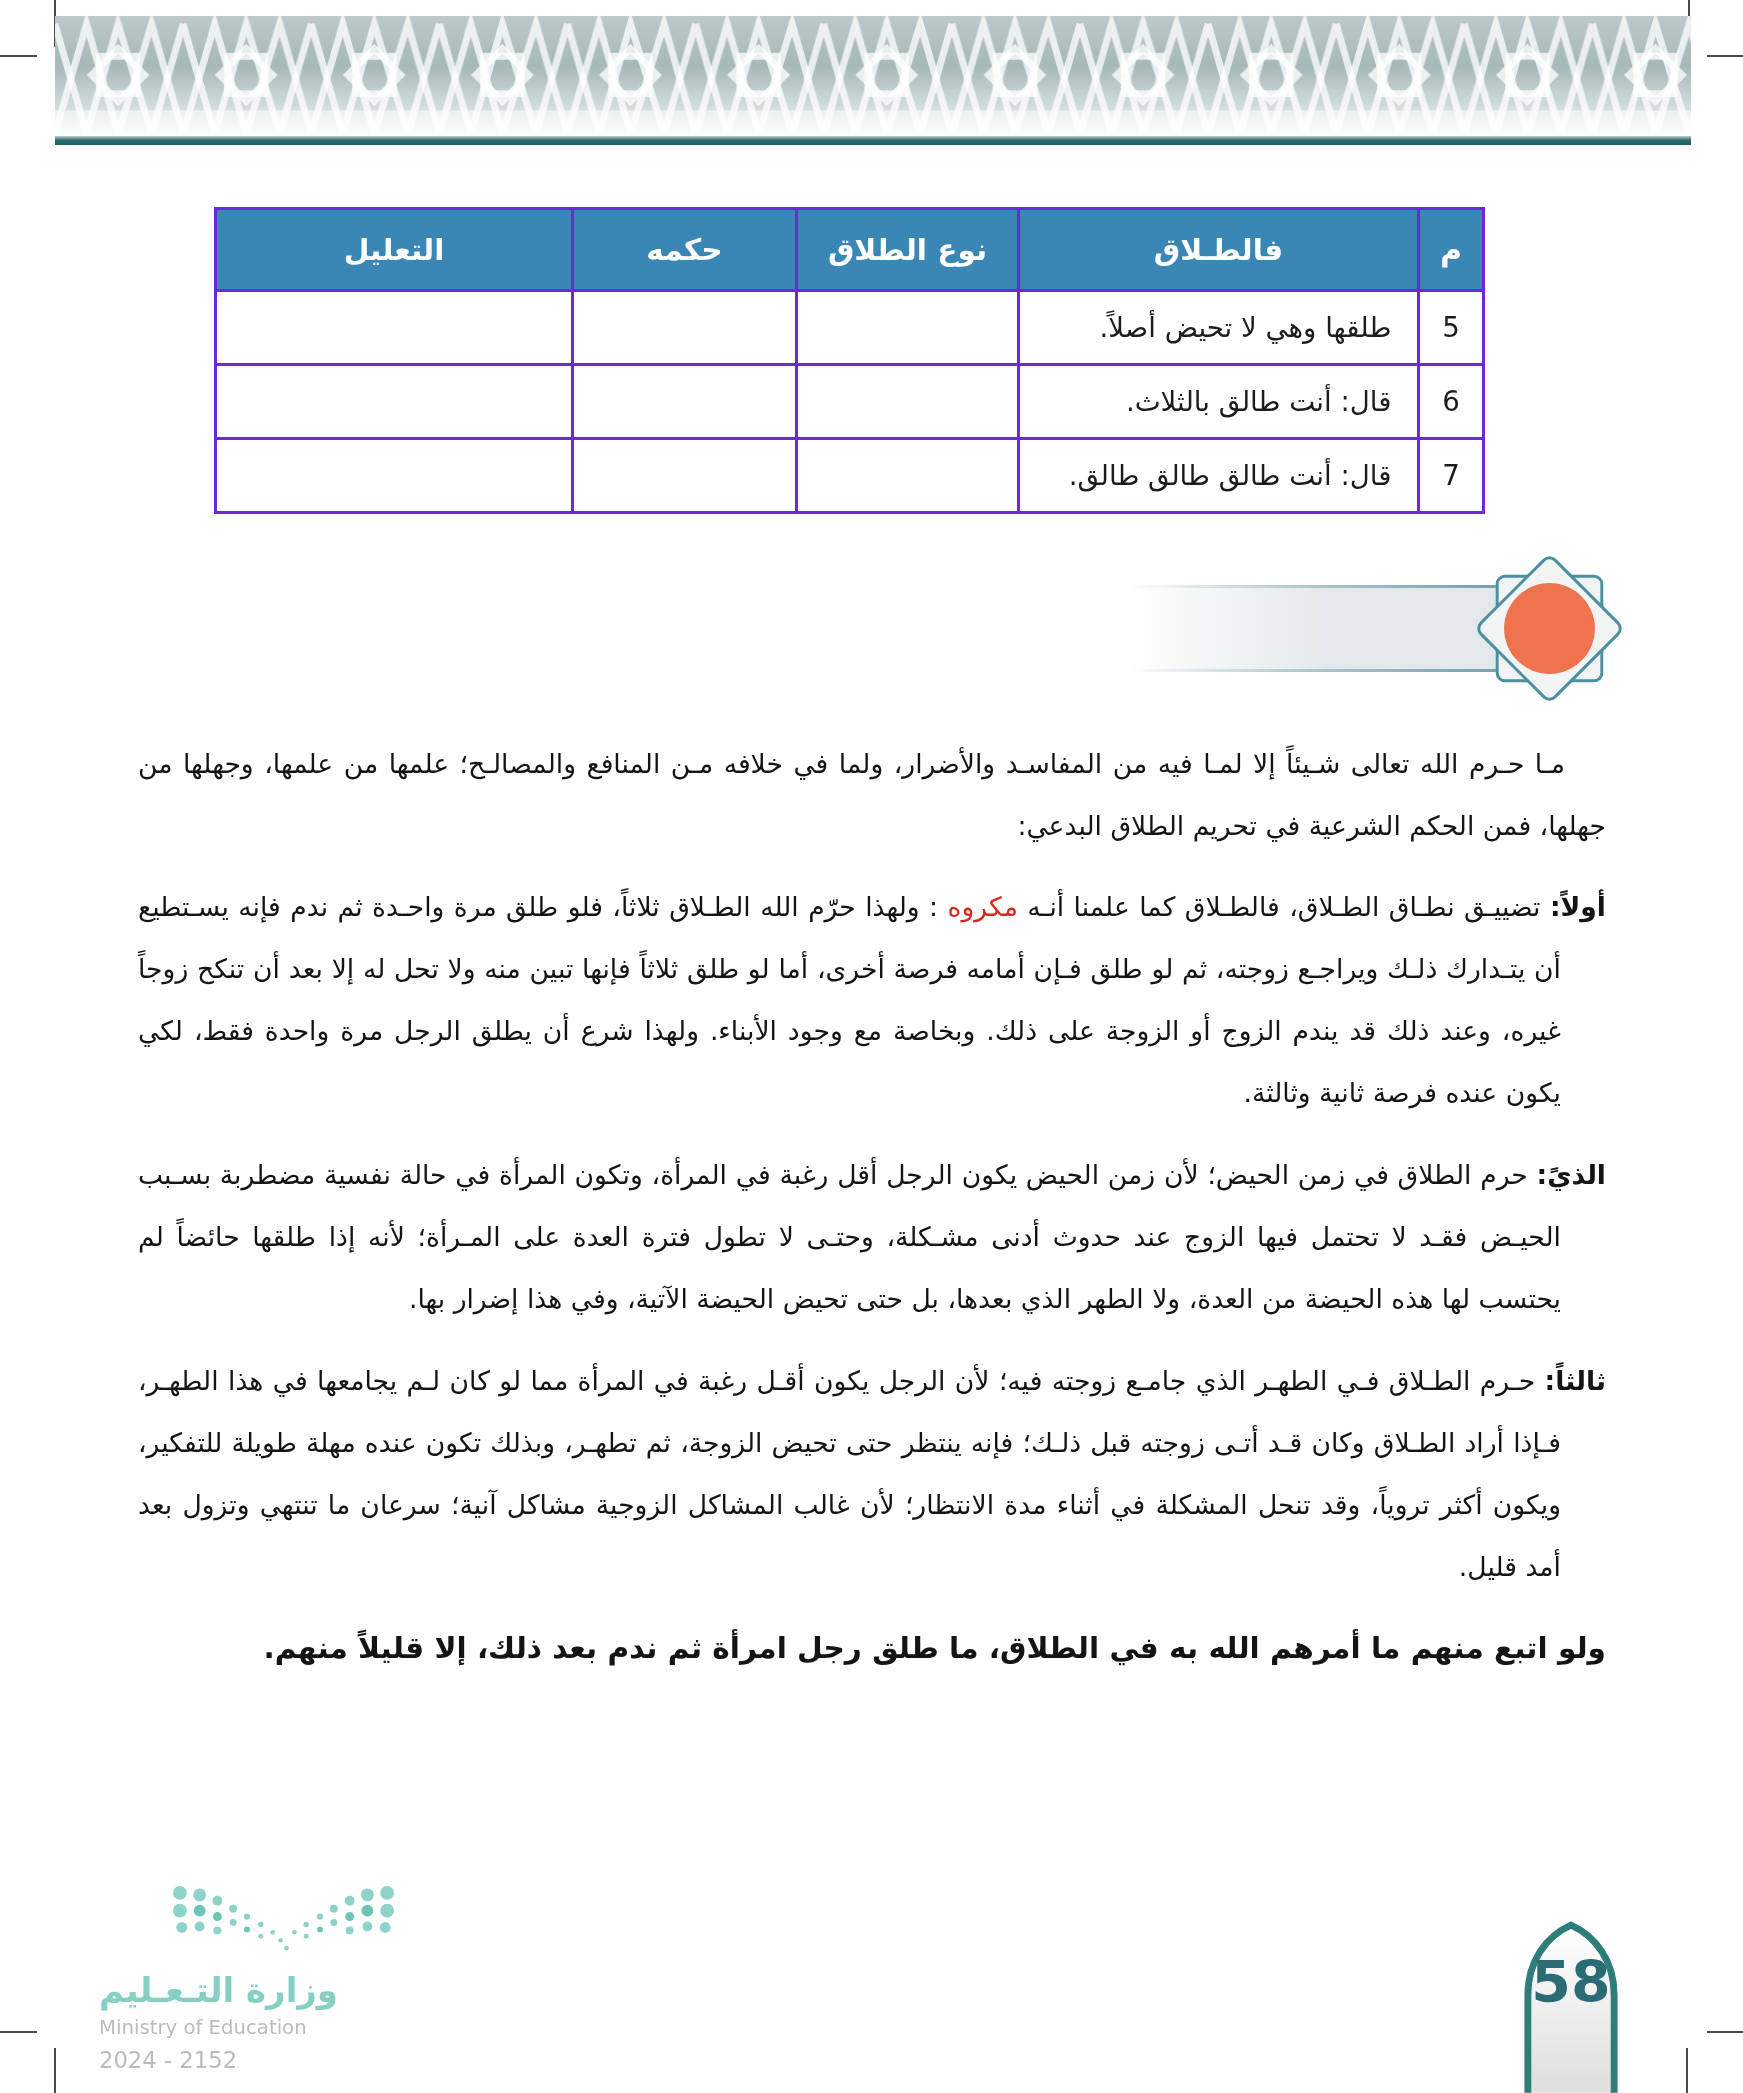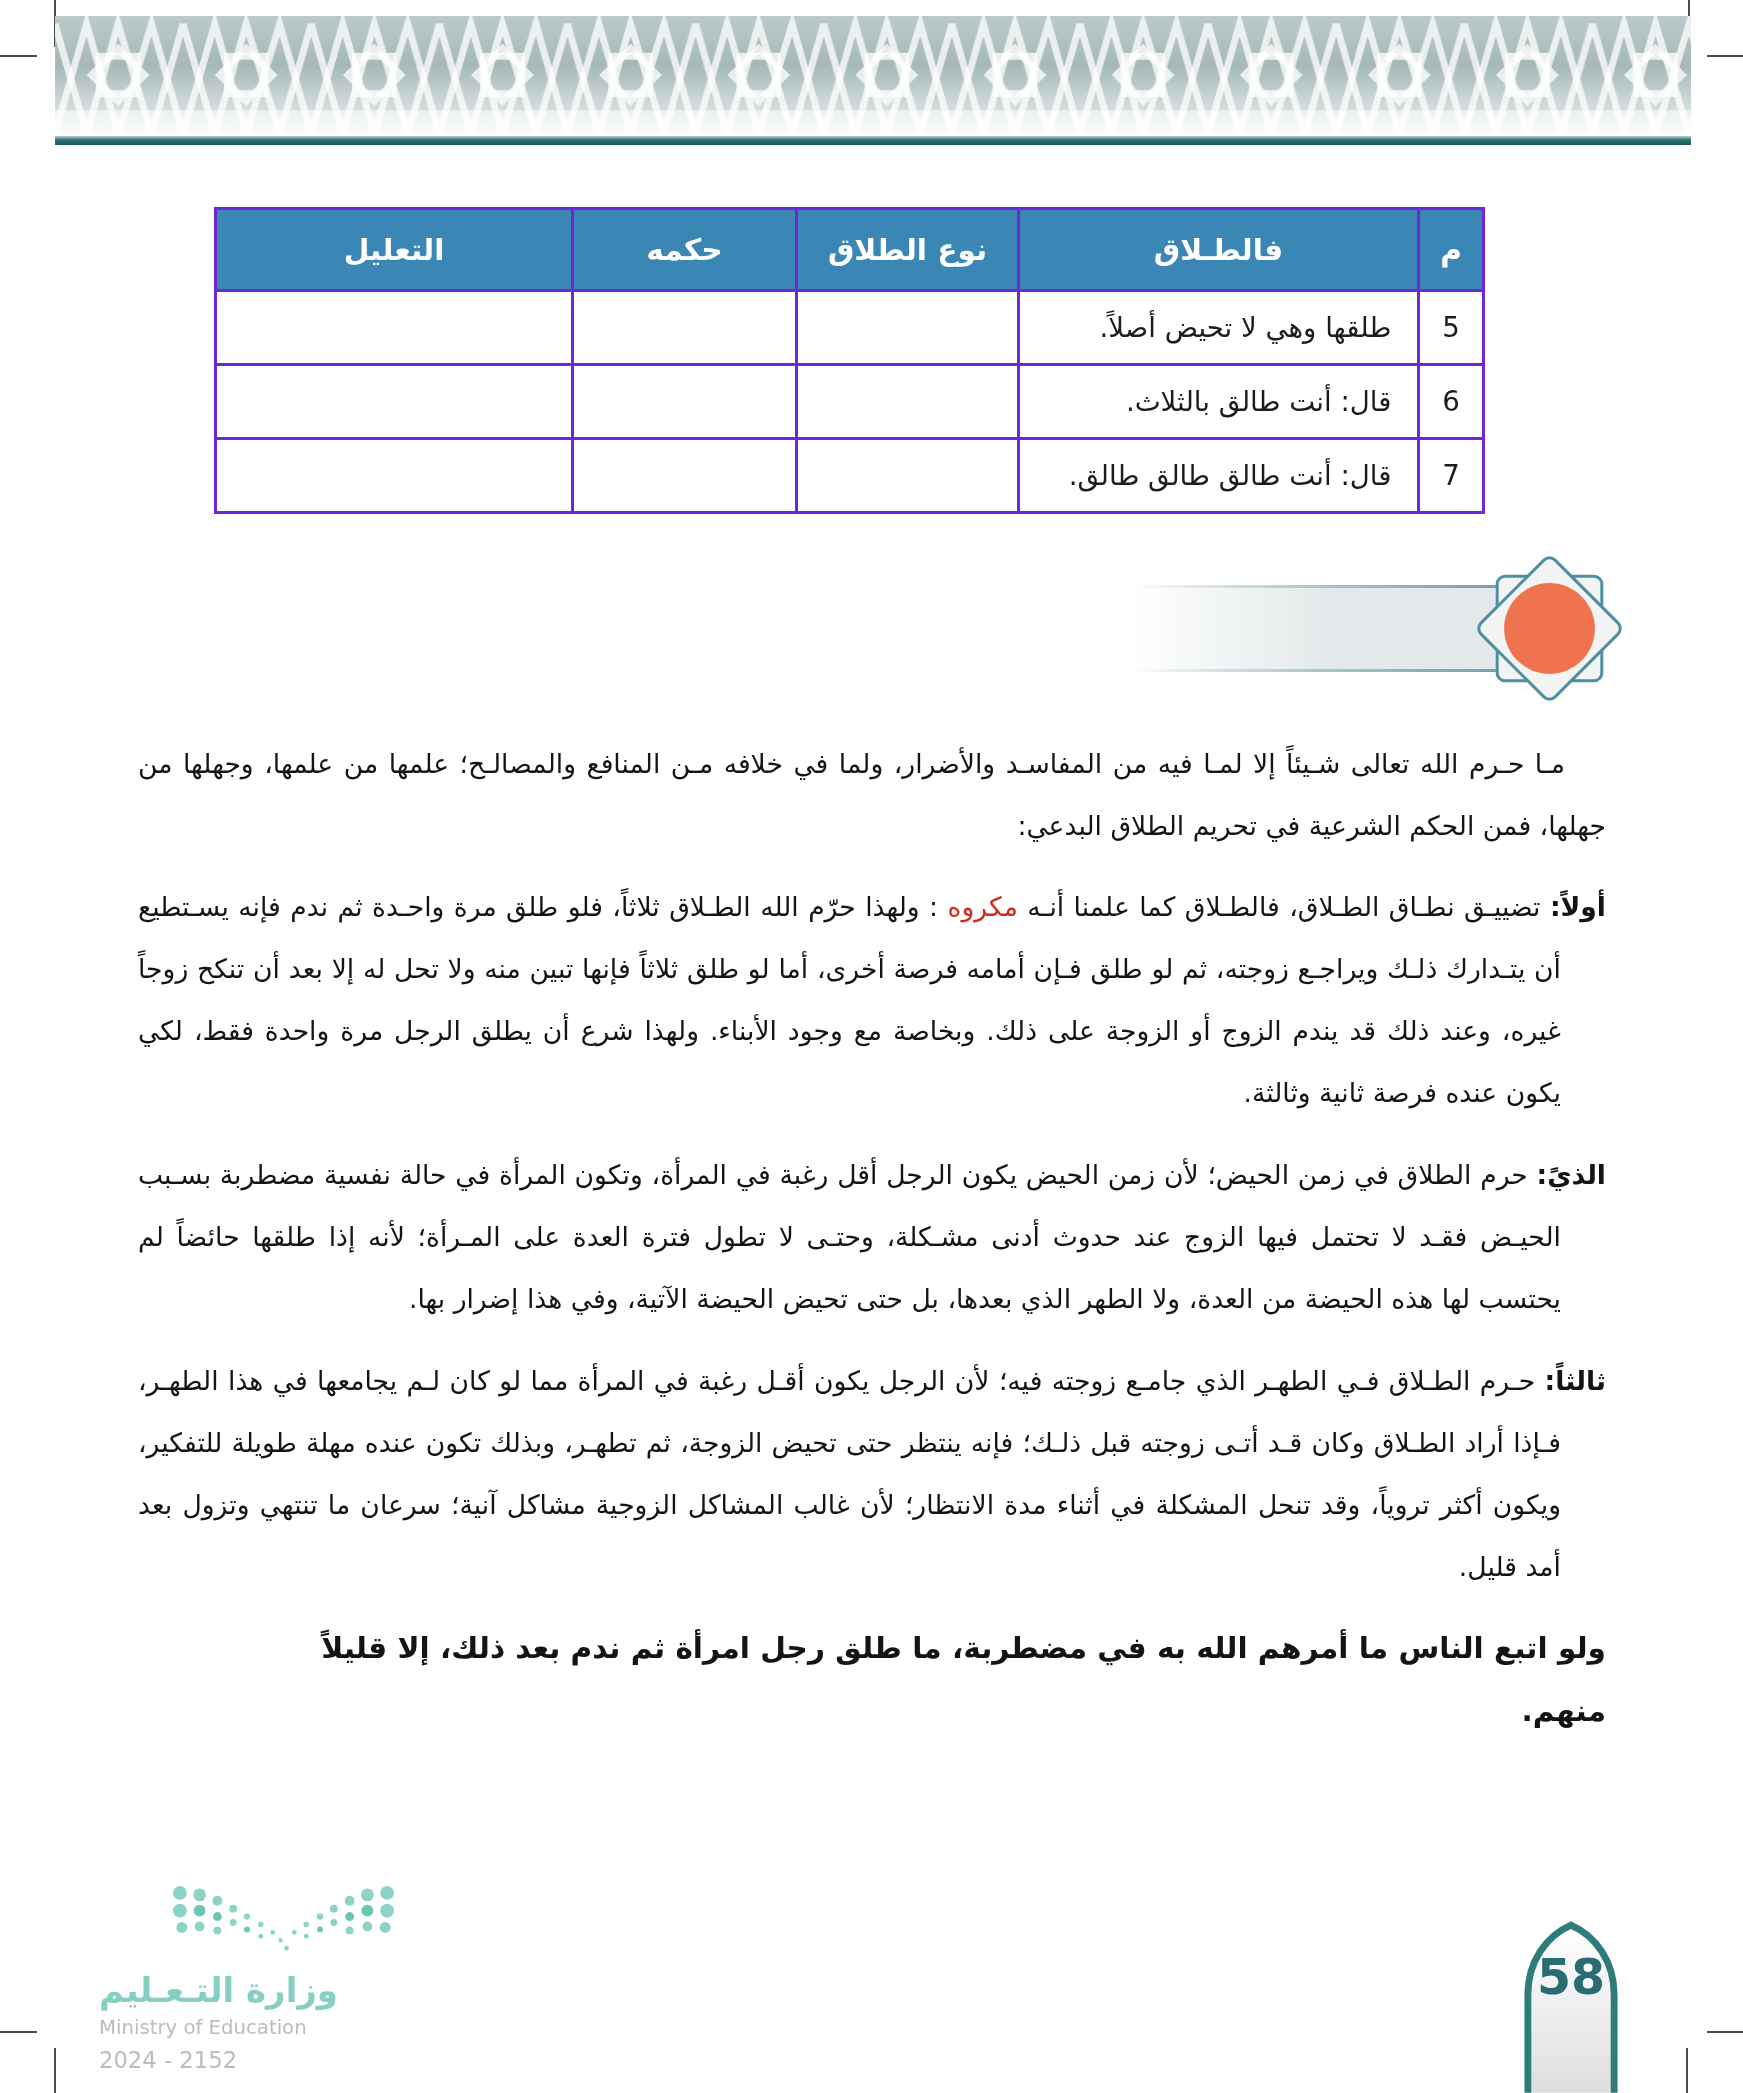--- a/index.html
+++ b/index.html
@@ -63,21 +63,21 @@
   .ministry{position:absolute;left:99px;top:1883px;width:296px;}
   .ministry svg{display:block;margin-left:71px;}
   .ministry-ar{font-size:34px;font-weight:bold;color:#86cfc3;margin-top:9.9px;letter-spacing:1px;}
   .ministry-en{font-size:19.7px;color:#b9bdbd;margin-top:5.9px;}
   .ministry-years{font-size:22.7px;color:#b9bdbd;margin-top:7.9px;}
   
   .page-badge{position:absolute;right:123px;bottom:0;width:100px;height:179px;}
   .page-badge svg{display:block;width:100%;height:100%;}
   .page-num{
     position:absolute;top:35px;left:0;width:100%;text-align:center;
-    font-size:49px;font-weight:bold;color:#2b6b74;
+    font-size:57px;font-weight:bold;color:#2b6b74;
   }
 </style>
 </head>
 <body>
 
 <div class="page">
 
   <div class="crop v" style="left:54px;top:0;"></div>
   <div class="crop h" style="left:0;top:55px;"></div>
   <div class="crop v" style="left:1688px;top:0;"></div>
@@ -171,21 +171,21 @@
 
     <div class="text-block">
       <p class="intro">مـا حـرم الله تعالى شـيئاً إلا لمـا فيه من المفاسـد والأضرار، ولما في خلافه مـن المنافع والمصالـح؛ علمها من علمها، وجهلها من جهلها، فمن الحكم الشرعية في تحريم الطلاق البدعي:</p>
 
       <p class="hang"><span class="lead">أولاً:</span><span> تضييـق نطـاق الطـلاق، فالطـلاق كما علمنا أنـه </span><span class="red-word">مكروه</span><span> : ولهذا حرّم الله الطـلاق ثلاثاً، فلو طلق مرة واحـدة ثم ندم فإنه يسـتطيع أن يتـدارك ذلـك ويراجـع زوجته، ثم لو طلق فـإن أمامه فرصة أخرى، أما لو طلق ثلاثاً فإنها تبين منه ولا تحل له إلا بعد أن تنكح زوجاً غيره، وعند ذلك قد يندم الزوج أو الزوجة على ذلك. وبخاصة مع وجود الأبناء. ولهذا شرع أن يطلق الرجل مرة واحدة فقط، لكي يكون عنده فرصة ثانية وثالثة.</span></p>
 
       <p class="hang"><span class="lead">الذيً:</span><span> حرم الطلاق في زمن الحيض؛ لأن زمن الحيض يكون الرجل أقل رغبة في المرأة، وتكون المرأة في حالة نفسية مضطربة بسـبب الحيـض فقـد لا تحتمل فيها الزوج عند حدوث أدنى مشـكلة، وحتـى لا تطول فترة العدة على المـرأة؛ لأنه إذا طلقها حائضاً لم يحتسب لها هذه الحيضة من العدة، ولا الطهر الذي بعدها، بل حتى تحيض الحيضة الآتية، وفي هذا إضرار بها.</span></p>
 
       <p class="hang"><span class="lead">ثالثاً:</span><span> حـرم الطـلاق فـي الطهـر الذي جامـع زوجته فيه؛ لأن الرجل يكون أقـل رغبة في المرأة مما لو كان لـم يجامعها في هذا الطهـر، فـإذا أراد الطـلاق وكان قـد أتـى زوجته قبل ذلـك؛ فإنه ينتظر حتى تحيض الزوجة، ثم تطهـر، وبذلك تكون عنده مهلة طويلة للتفكير، ويكون أكثر تروياً، وقد تنحل المشكلة في أثناء مدة الانتظار؛ لأن غالب المشاكل الزوجية مشاكل آنية؛ سرعان ما تنتهي وتزول بعد أمد قليل.</span></p>
 
-      <p class="closing">ولو اتبع الناس ما أمرهم الله به في مضطربة، ما طلق رجل امرأة ثم ندم بعد ذلك، إلا قليلاً منهم.</p>
+      <p class="closing">ولو اتبع منهم ما أمرهم الله به في الطلاق، ما طلق رجل امرأة ثم ندم بعد ذلك، إلا قليلاً منهم.</p>
     </div>
   </div>
 
   <div class="ministry">
     <svg width="227" height="77" viewBox="0 0 230 78">
       <g fill="#8ed3c7">
         <circle cx="10" cy="10" r="7"></circle>
           <circle cx="30" cy="12" r="6.5"></circle>
           <circle cx="10" cy="28" r="7"></circle>
         <circle cx="30" cy="28" r="6" fill="#6cc6b5"></circle>

